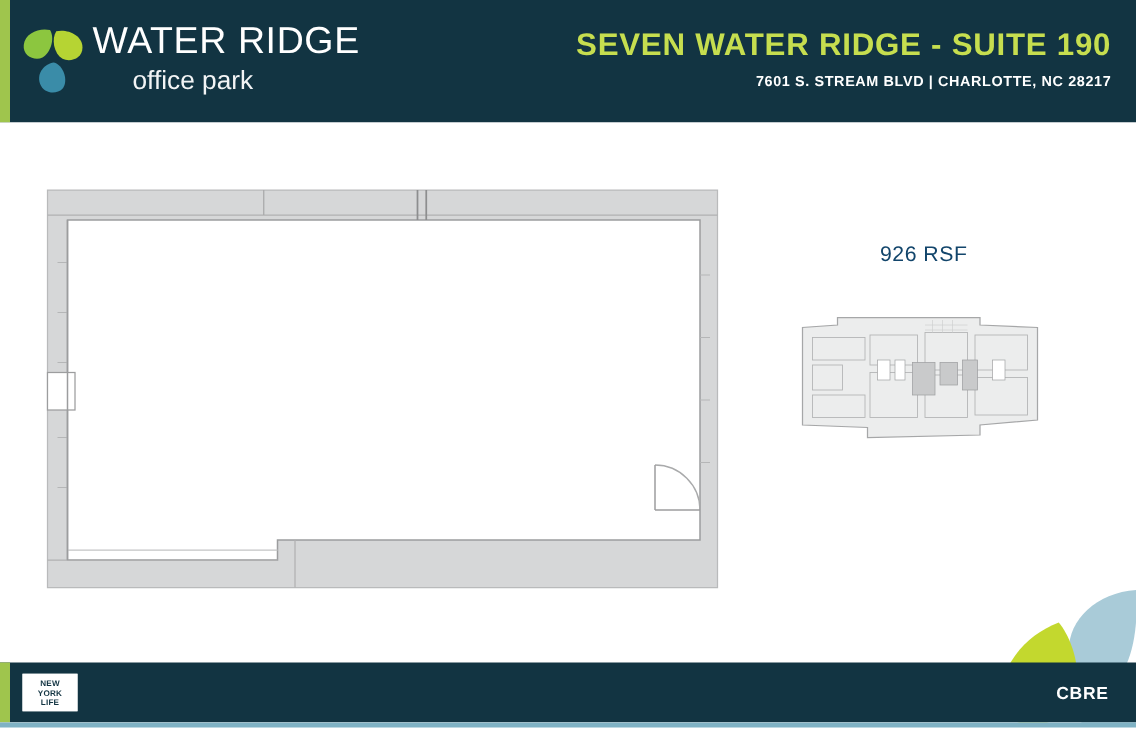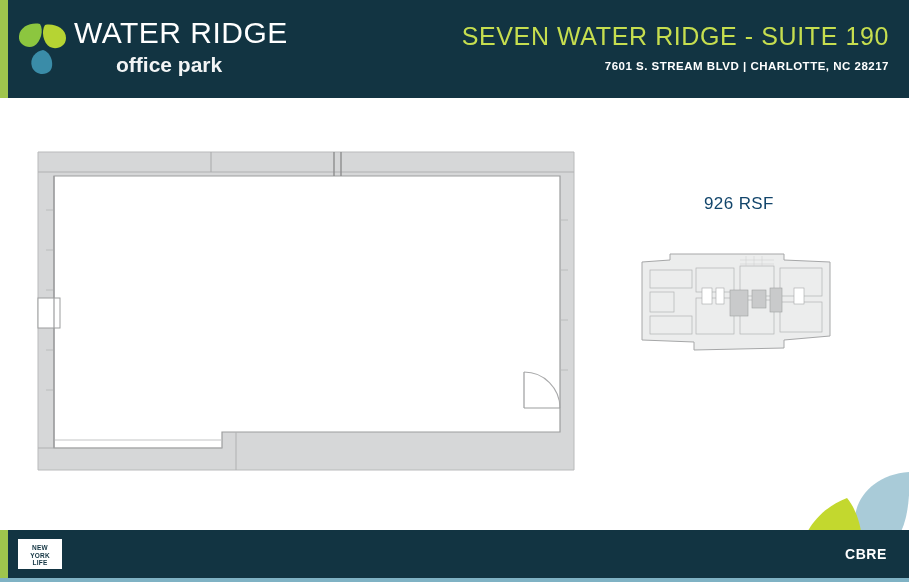--- a/index.html
+++ b/index.html
@@ -49,36 +49,36 @@
     color: #ffffff;
     font-size: 30px;
     letter-spacing: 0.5px;
     font-weight: 400;
     line-height: 34px;
     white-space: nowrap;
   }
   .brand-line2 {
     color: #ffffff;
     font-size: 21px;
-    font-weight: 700;
+    font-weight: 400;
     line-height: 26px;
     margin-top: 2px;
-    margin-left: 42px;
+    margin-left: 32px;
     white-space: nowrap;
     opacity: 0.95;
   }
   .header-right {
     position: absolute;
     right: 20px; top: 22px;
     text-align: right;
   }
   .suite-title {
     color: #c6de4f;
     font-size: 25px;
-    font-weight: 400;
+    font-weight: 700;
     letter-spacing: 0.6px;
     white-space: nowrap;
   }
   .suite-address {
     color: #ffffff;
     font-size: 11.5px;
     font-weight: 700;
     letter-spacing: 0.5px;
     margin-top: 9px;
     white-space: nowrap;

